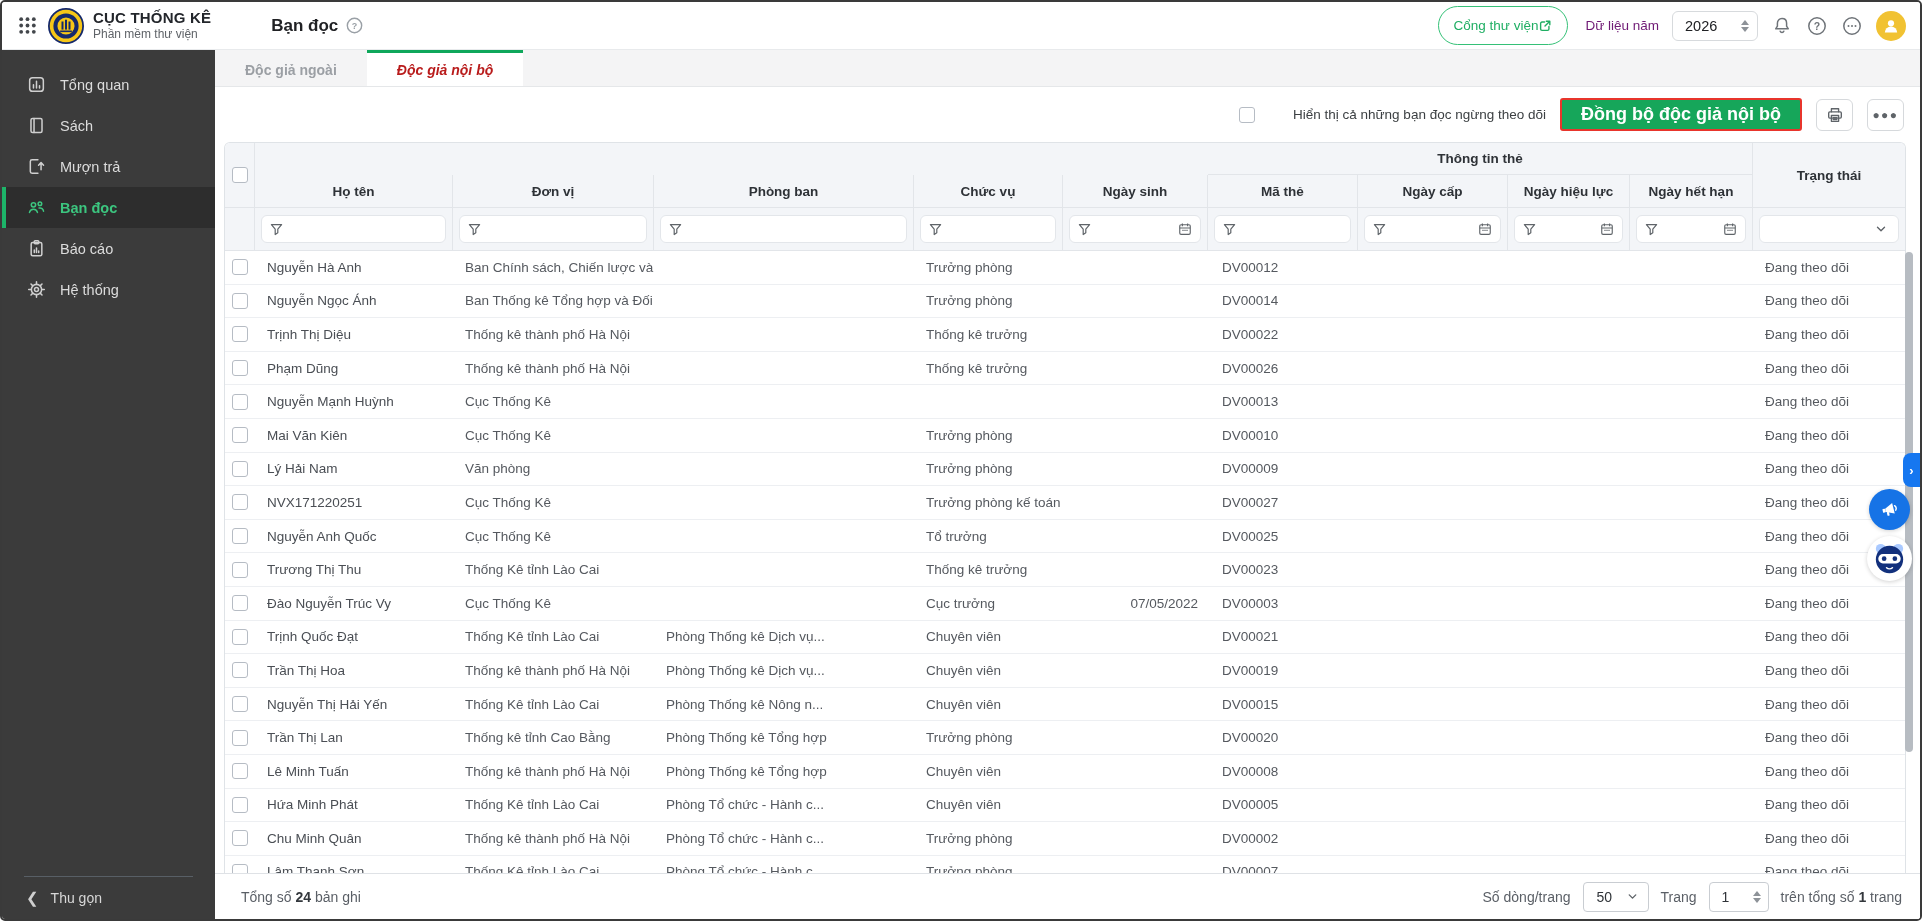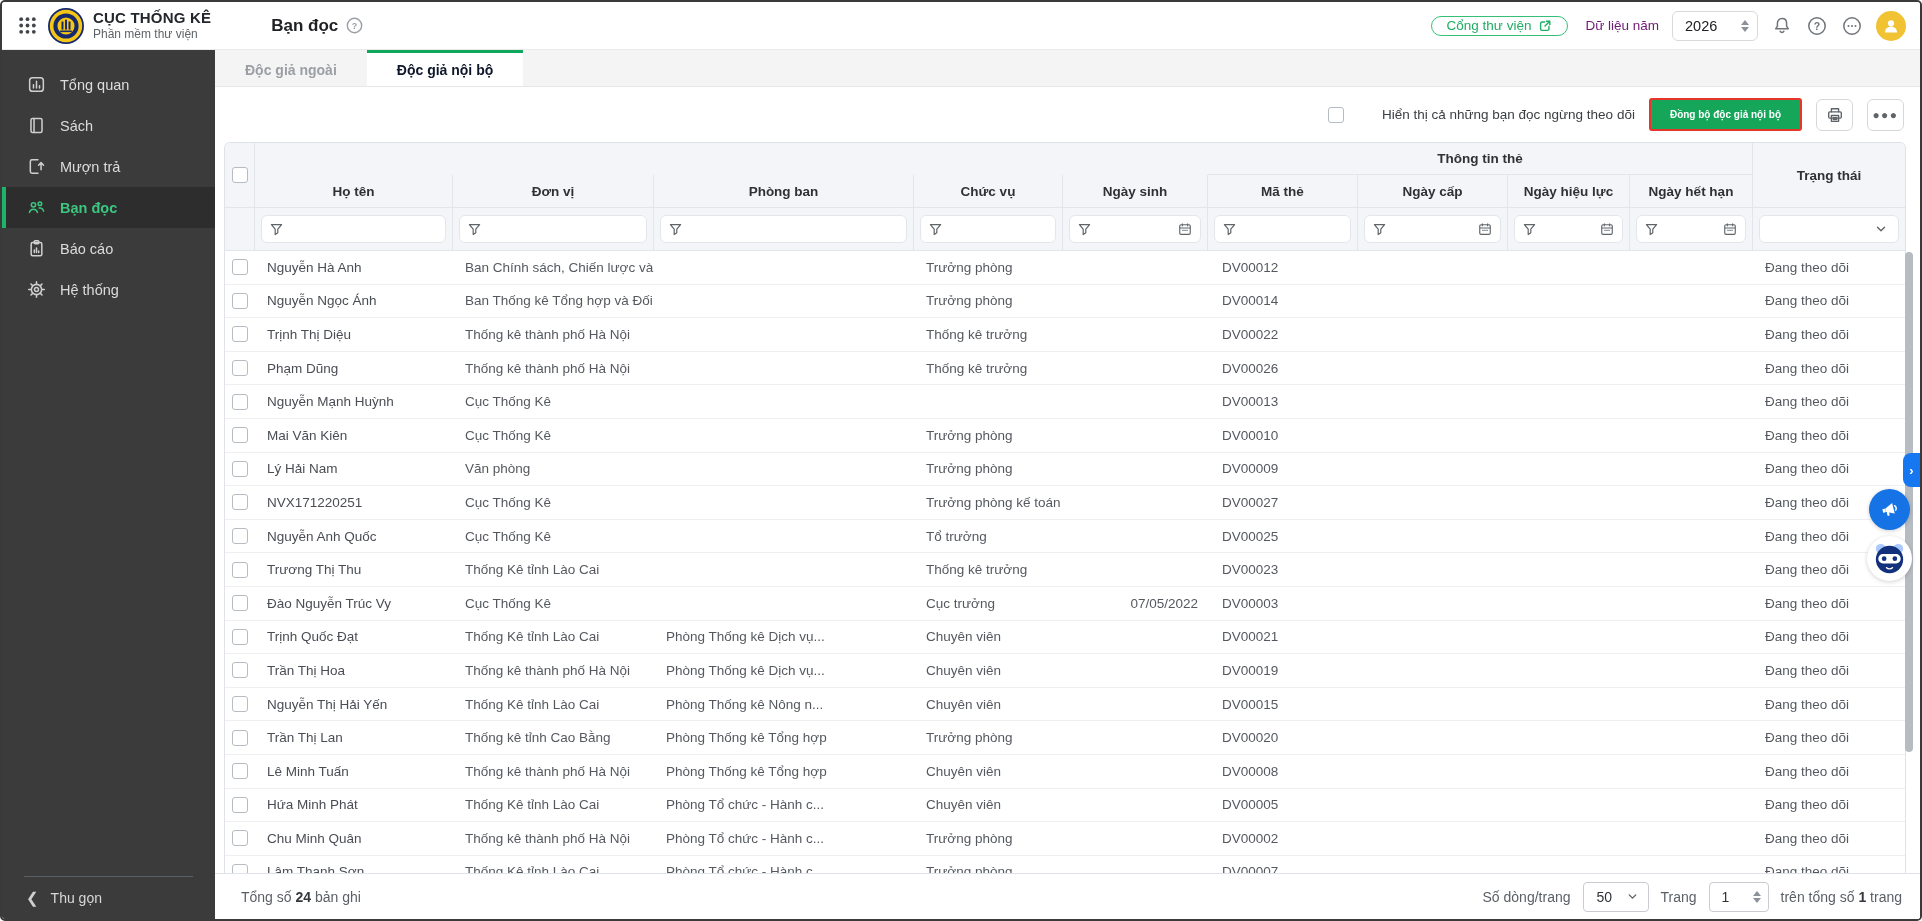--- a/index.html
+++ b/index.html
@@ -10,21 +10,21 @@
   
   .topbar { height:48px; flex:0 0 48px; background:#fff; border-bottom:1px solid #e8eaec; display:flex; align-items:center; padding:0 14px 0 12px; position:relative; z-index:5; }
   .grid-btn { width:26px; height:26px; display:flex; align-items:center; justify-content:center; margin-right:8px; cursor:pointer; }
   .logo { width:36px; height:36px; margin-right:9px; }
   .brandbox { line-height:1.1; margin-right:60px; }
   .brand { font-size:15px; font-weight:bold; color:#23262b; letter-spacing:.2px; }
   .brand-sub { font-size:12px; color:#5f6368; margin-top:2px; }
   .page-title { font-size:17px; font-weight:bold; color:#202124; margin-right:8px; }
   .help-circ { width:17px; height:17px; }
   .topbar-right { margin-left:auto; display:flex; align-items:center; gap:13px; }
-  .portal-btn { display:flex; align-items:center; gap:7px; height:20px; padding:0 15px; border:1px solid #35c077; border-radius:999px; color:#1fae63; font-size:13.5px; background:#fff; cursor:pointer; white-space:nowrap; }
+  .portal-btn { display:flex; align-items:center; height:39px; padding:0 15px; border:1px solid #35c077; border-radius:999px; color:#1fae63; font-size:13.5px; background:#fff; cursor:pointer; white-space:nowrap; }
   .year-label { font-size:13.5px; color:#701a75; margin-left:4px; white-space:nowrap; }
   .year-box { width:86px; height:30px; border:1px solid #d7dadd; border-radius:6px; display:flex; align-items:center; padding:0 8px 0 12px; gap:8px; }
   .year-box .val { flex:1; font-size:14.5px; color:#202124; }
   .spin { display:flex; flex-direction:column; gap:2px; align-items:center; cursor:pointer; }
   .spin i { width:0; height:0; border-left:4px solid transparent; border-right:4px solid transparent; display:block; }
   .spin .up { border-bottom:5px solid #8d9298; }
   .spin .dn { border-top:5px solid #8d9298; }
   .icon-btn { width:22px; height:22px; display:flex; align-items:center; justify-content:center; cursor:pointer; }
   .avatar { width:30px; height:30px; border-radius:50%; background:#f1c232; display:flex; align-items:center; justify-content:center; cursor:pointer; }
 
@@ -38,27 +38,27 @@
   .side-bottom { margin-top:auto; padding:0 0 12px 0; }
   .side-div { border-top:1px solid #585f66; margin:0 22px 12px 22px; }
   .collapse { display:flex; align-items:center; gap:12px; padding-left:24px; font-size:14px; color:#d8d8d8; cursor:pointer; }
   .collapse .chev { font-size:15px; color:#cfcfcf; }
 
   
   .main { flex:1; min-width:0; display:flex; flex-direction:column; background:#fff; position:relative; }
 
   .tabbar { height:37px; flex:0 0 37px; background:#f4f4f5; border-bottom:1px solid #e5e7e9; display:flex; align-items:stretch; }
   .tab { padding:0 30px; display:flex; align-items:center; font-size:14px; font-weight:bold; color:#9b9fa4; cursor:pointer; border-top:3px solid transparent; }
-  .tab.active { background:#fff; color:#0f172a; border-top-color:#0ea75b; }
+  .tab.active { background:#fff; color:#b91c1c; border-top-color:#0ea75b;font-style:italic; }
 
   .toolbar { height:55px; flex:0 0 55px; display:flex; align-items:center; justify-content:flex-end; gap:14px; padding:0 16px 0 0; background:#fff; }
   .chk-wrap { display:flex; align-items:center; gap:9px; cursor:pointer; }
   .cb { width:16px; height:16px; border:1.5px solid #b6bcc4; border-radius:3px; background:#fff; display:inline-block; flex:0 0 16px; }
   .chk-label { font-size:13.5px; color:#3c4043; white-space:nowrap;margin-left:29px; }
-  .sync-btn { height:33px; padding:0 19px; background:#16a65a; color:#fff; font-weight:bold; font-size:10px; border:2.5px solid #e8352c; border-radius:3px; cursor:pointer; white-space:nowrap; font-family:inherit; }
+  .sync-btn { height:33px; padding:0 19px; background:#16a65a; color:#fff; font-weight:bold; font-size:18px; border:2.5px solid #e8352c; border-radius:3px; cursor:pointer; white-space:nowrap; font-family:inherit; }
   .sq-btn { width:37px; height:32px; background:#fff; border:1px solid #d6d9dc; border-radius:6px; display:flex; align-items:center; justify-content:center; cursor:pointer; }
   .dots3 { color:#5f6469; font-size:12px; letter-spacing:1.5px; font-weight:bold; }
 
   
   .table { --cols:30px 198px 201px 260px 149px 145px 150px 150px 122px 123px 1fr;
            margin:0 14px 0 9px; border:1px solid #dfe3e7; border-bottom:none; border-radius:6px 6px 0 0; overflow:hidden; flex:1; min-height:0; display:flex; flex-direction:column; }
   .thead { display:grid; grid-template-columns:var(--cols); grid-template-rows:32px 33px 43px; background:#f3f5f8; flex:0 0 auto; }
   .hc { border-right:1px solid #e2e5e9; border-bottom:1px solid #e2e5e9; display:flex; align-items:center; justify-content:center; font-size:13.5px; font-weight:bold; color:#2e3237; }
   .hc.cbcell { grid-row:1/3; grid-column:1; }
   .hc.g-staff { grid-row:1; grid-column:2/7; }

